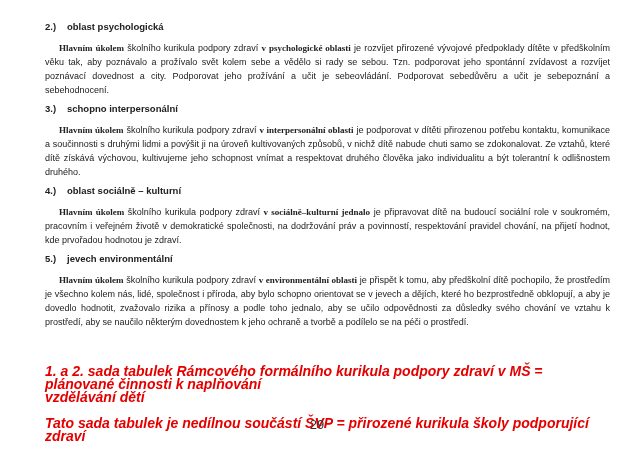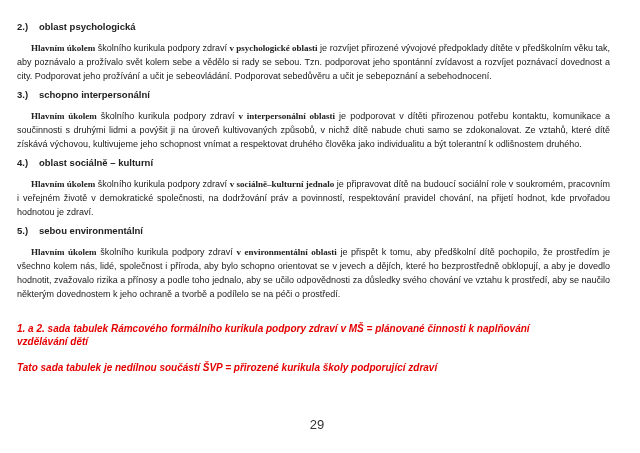--- a/index.html
+++ b/index.html
@@ -7,42 +7,42 @@
     width: 640px; height: 453px;
     background: #ffffff;
     font-family: "Liberation Sans", sans-serif;
     color: #212121;
     overflow: hidden;
   }
   .page {
     box-sizing: border-box;
     position: relative;
     width: 640px; height: 453px;
-    padding: 20px 30px 0 17px;
+    padding: 20px 30px 0 45px;
   }
   .heading {
     font-weight: bold;
     font-size: 9.5px;
     line-height: 14px;
   }
   .num { display: inline-block; width: 22px; }
   .para {
     margin: 7px 0 5px 0;
     font-size: 9px;
     line-height: 14px;
     text-align: justify;
     text-indent: 14px;
   }
   .para b { font-weight: bold; font-family: Liberation Serif, serif; }
   .notes {
-    margin-top: 21px;
+    margin-top: 36px;
     color: #e50000;
     font-weight: bold;
     font-style: italic;
-    font-size: 10px;
+    font-size: 14px;
     line-height: 13px;
   }
   .note {
     margin: 0;
     white-space: pre-line;
     max-width: 560px;
   }
   .note-gap { margin-bottom: 13px; }
   .page-number {
     position: absolute;
@@ -67,21 +67,21 @@
     <div class="heading"><span class="num">3.)</span><span>schopno interpersonální</span></div>
     <p class="para"><b>Hlavním úkolem</b><span> školního kurikula podpory zdraví </span><b>v interpersonální oblasti</b><span> je podporovat v dítěti přirozenou potřebu kontaktu, komunikace a součinnosti s druhými lidmi a povýšit ji na úroveň kultivovaných způsobů, v nichž dítě nabude chuti samo se zdokonalovat. Ze vztahů, které dítě získává výchovou, kultivujeme jeho schopnost vnímat a respektovat druhého člověka jako individualitu a být tolerantní k odlišnostem druhého.</span></p>
   </div>
 
   <div class="section">
     <div class="heading"><span class="num">4.)</span><span>oblast sociálně – kulturní</span></div>
     <p class="para"><b>Hlavním úkolem</b><span> školního kurikula podpory zdraví </span><b>v sociálně–kulturní jednalo</b><span> je připravovat dítě na budoucí sociální role v soukromém, pracovním i veřejném životě v demokratické společnosti, na dodržování práv a povinností, respektování pravidel chování, na přijetí hodnot, kde prvořadou hodnotou je zdraví.</span></p>
   </div>
 
   <div class="section">
-    <div class="heading"><span class="num">5.)</span><span>sebou environmentální</span></div>
+    <div class="heading"><span class="num">5.)</span><span>jevech environmentální</span></div>
     <p class="para"><b>Hlavním úkolem</b><span> školního kurikula podpory zdraví </span><b>v environmentální oblasti</b><span> je přispět k tomu, aby předškolní dítě pochopilo, že prostředím je všechno kolem nás, lidé, společnost i příroda, aby bylo schopno orientovat se v jevech a dějích, které ho bezprostředně obklopují, a aby je dovedlo hodnotit, zvažovalo rizika a přínosy a podle toho jednalo, aby se učilo odpovědnosti za důsledky svého chování ve vztahu k prostředí, aby se naučilo některým dovednostem k jeho ochraně a tvorbě a podílelo se na péči o prostředí.</span></p>
   </div>
 
   <div class="notes">
     <p class="note note-gap">1. a 2. sada tabulek Rámcového formálního kurikula podpory zdraví v MŠ = plánované činnosti k naplňování
 vzdělávání dětí</p>
     <p class="note">Tato sada tabulek je nedílnou součástí ŠVP = přirozené kurikula školy podporující zdraví</p>
   </div>
 
   <div class="page-number">29</div>

